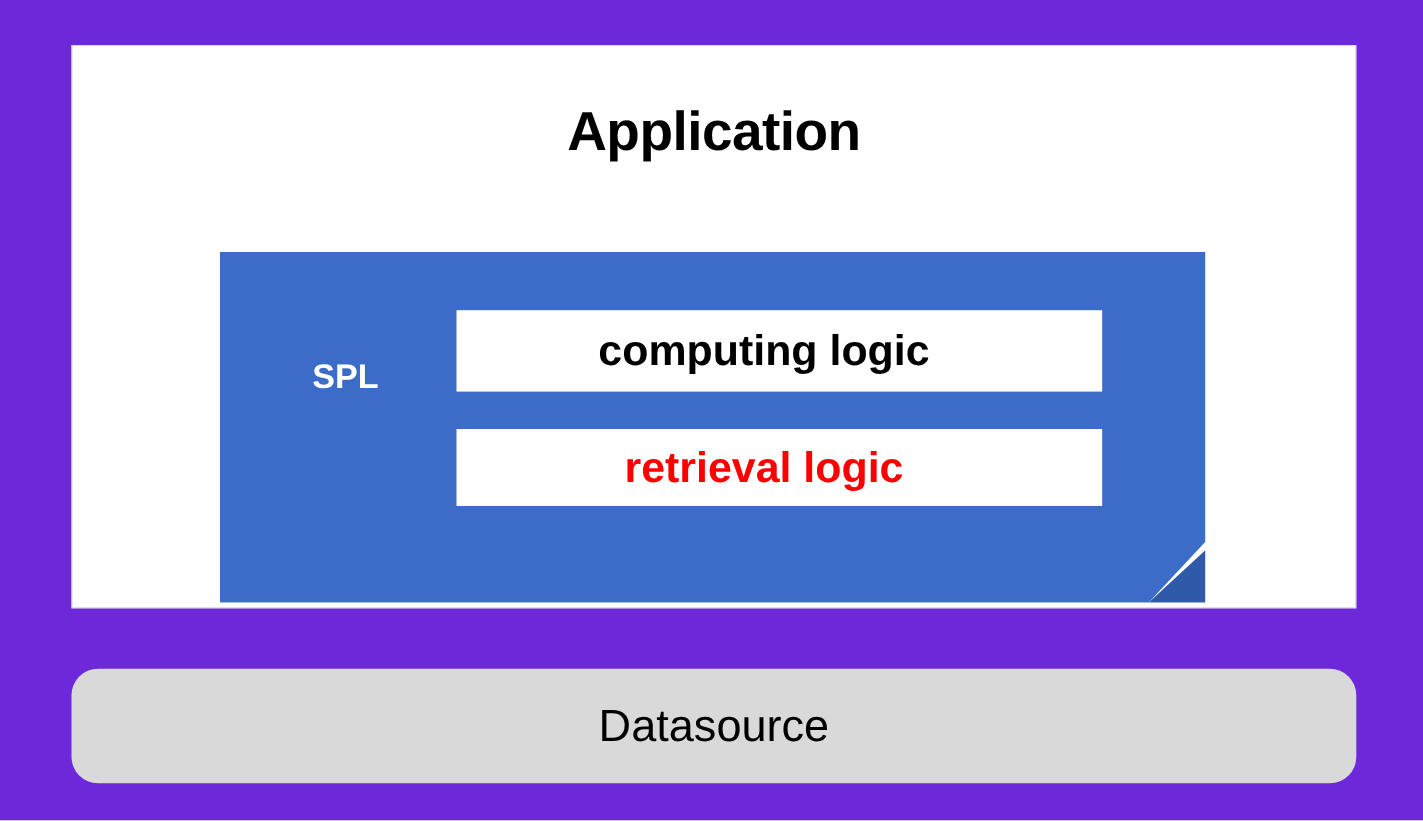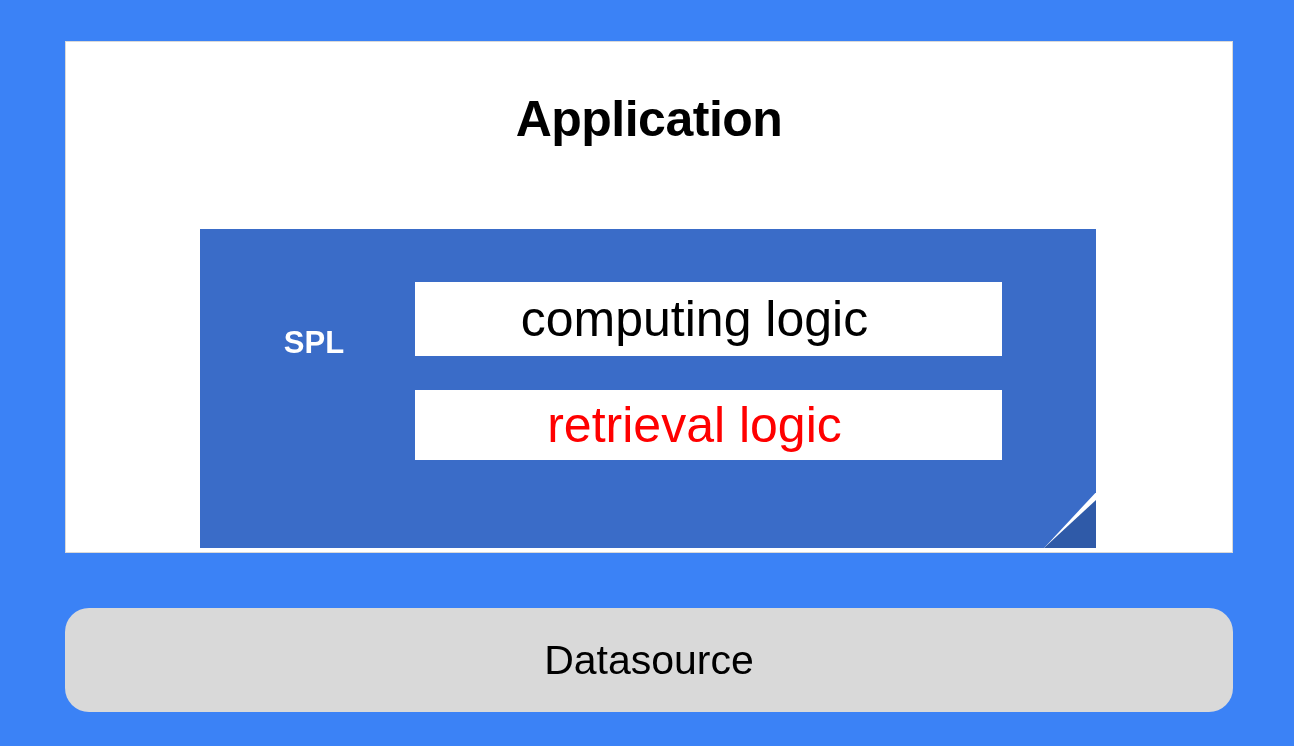--- a/index.html
+++ b/index.html
@@ -10,21 +10,21 @@
   }
   body {
     font-family: "Liberation Sans", sans-serif;
     -webkit-font-smoothing: antialiased;
   }
 
   #canvas {
     position: relative;
     width: 1294px;
     height: 746px;
-    background: #3b82f6;
+    background: #6d28d9;
     overflow: hidden;
   }
 
   
   .application-box {
     position: absolute;
     left: 65px;
     top: 41px;
     width: 1168px;
     height: 512px;
@@ -103,22 +103,22 @@
   .logic-box.computing {
     top: 53px;     
     height: 74px;  
   }
   .logic-box.retrieval {
     top: 161px;    
     height: 70px;  
   }
 
   .logic-text {
-    font-size: 50px;
-    font-weight: 400;
+    font-size: 39px;
+    font-weight: 700;
     line-height: 1;
     white-space: nowrap;
     transform: translateX(-14px);
   }
   .logic-text.computing-text { color: #000000; }
   .logic-text.retrieval-text { color: #ff0000; }
 
   
   .datasource-bar {
     position: absolute;

